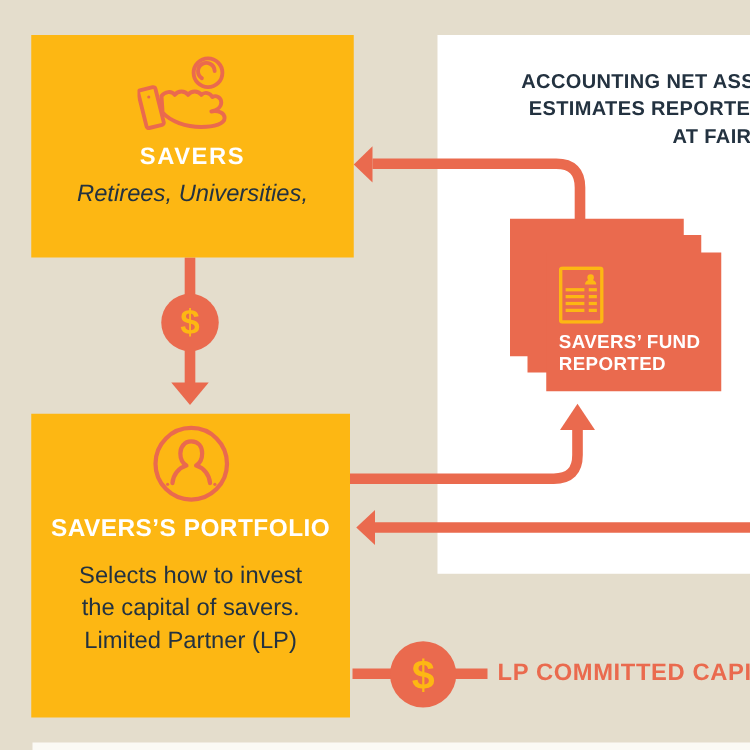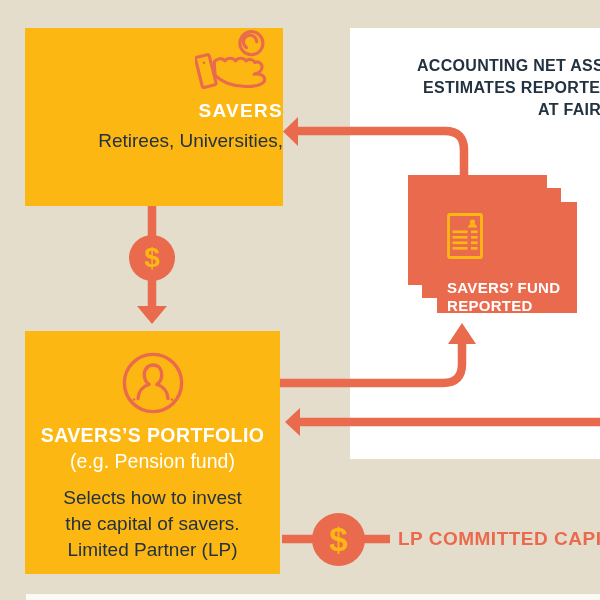--- a/index.html
+++ b/index.html
@@ -19,28 +19,28 @@
   .h3{left:538px;top:101px;}
   
   .connectors{left:0;top:0;width:600px;height:600px;pointer-events:none;}
   .flow-line{stroke:var(--salmon,#EA6A4E);stroke-width:8.5;fill:none;}
   .flow-head{fill:var(--salmon,#EA6A4E);}
   
   .card{background:var(--salmon,#EA6A4E);}
   .card-back{left:408px;top:175px;width:139px;height:110px;}
   .card-mid{left:422px;top:188px;width:139px;height:110px;}
   .card-front{left:437px;top:202px;width:140px;height:111px;padding:11px 0 0 10px;box-sizing:border-box;}
-  .card-label{margin-top:16px;color:#fff;font-weight:700;font-size:15px;line-height:18px;letter-spacing:.3px;}
+  .card-label{margin-top:1px;color:#fff;font-weight:700;font-size:15px;line-height:18px;letter-spacing:.3px;}
   
   .box{background:var(--yellow,#FDB713);display:flex;flex-direction:column;align-items:center;box-sizing:border-box;text-align:center;}
-  .savers-box{left:25px;top:28px;width:258px;height:178px;padding-top:1px;align-items:flex-end;}
-  .manager-box{left:25px;top:331px;width:255px;height:243px;padding-top:20px;}
+  .savers-box{left:25px;top:28px;width:258px;height:178px;padding-top:16px;}
+  .manager-box{left:25px;top:331px;width:255px;height:243px;padding-top:8px;}
   .box-title{color:#fff;font-weight:700;}
   .savers-title{margin-top:9px;font-size:19px;letter-spacing:1.3px;}
-  .savers-sub{margin-top:6px;color:var(--navy,#233240);font-size:19px;line-height:25px;}
+  .savers-sub{margin-top:6px;color:var(--navy,#233240);font-size:19px;line-height:25px;font-style:italic;}
   .manager-title{margin-top:8px;font-size:19.5px;line-height:25px;letter-spacing:.4px;}
   .manager-sub{color:#fff;font-size:19.5px;margin-top:2px;}
   .manager-body{margin-top:12px;color:var(--navy,#233240);font-size:19px;line-height:26px;}
   
   .dollar{border-radius:50%;background:var(--salmon,#EA6A4E);color:var(--yellow,#FDB713);
     display:flex;align-items:center;justify-content:center;font-weight:700;}
   .dollar-1{left:129px;top:235px;width:46px;height:46px;font-size:28px;}
   .dollar-2{left:312px;top:513px;width:53px;height:53px;font-size:33px;}
   .lp-label{left:398px;top:528px;white-space:nowrap;color:var(--salmon,#EA6A4E);font-weight:700;font-size:19px;letter-spacing:.5px;}
   .icon-stroke{stroke:var(--salmon,#EA6A4E);fill:none;stroke-width:3.5;stroke-linecap:round;stroke-linejoin:round;}
@@ -117,21 +117,20 @@
     <svg width="64" height="64" viewBox="0 0 66 66">
       <circle class="icon-stroke" cx="33" cy="33" r="29.5"></circle>
       <path class="icon-stroke" d="M26.5,17.5 C28,15.5 30.5,14.5 33,14.5 C39,14.5 42,19 42,24.5 C42,29 40,32.5 37,34.5 C43.5,36.5 48,42 48.5,49"></path>
       <path class="icon-stroke" d="M17.5,49 C18,42 22.5,36.5 29,34.5 C26,32.5 24,29 24,24.5 C24,21.5 25,19 26.5,17.5"></path>
       <circle class="icon-fill" cx="13.5" cy="50" r="1.3"></circle>
       <circle class="icon-fill" cx="52.5" cy="50" r="1.3"></circle>
     </svg>
     <div class="box-title manager-title">
       <div>SAVERS’S PORTFOLIO</div>
     </div>
-    <div class="manager-sub">(e.g. Pension fund)</div>
     <div class="manager-body">
       <div>Selects how to invest</div>
       <div>the capital of savers.</div>
       <div>Limited Partner (LP)</div>
     </div>
   </div>
 
   <div class="abs dollar dollar-1">
     <span>$</span>
   </div>

